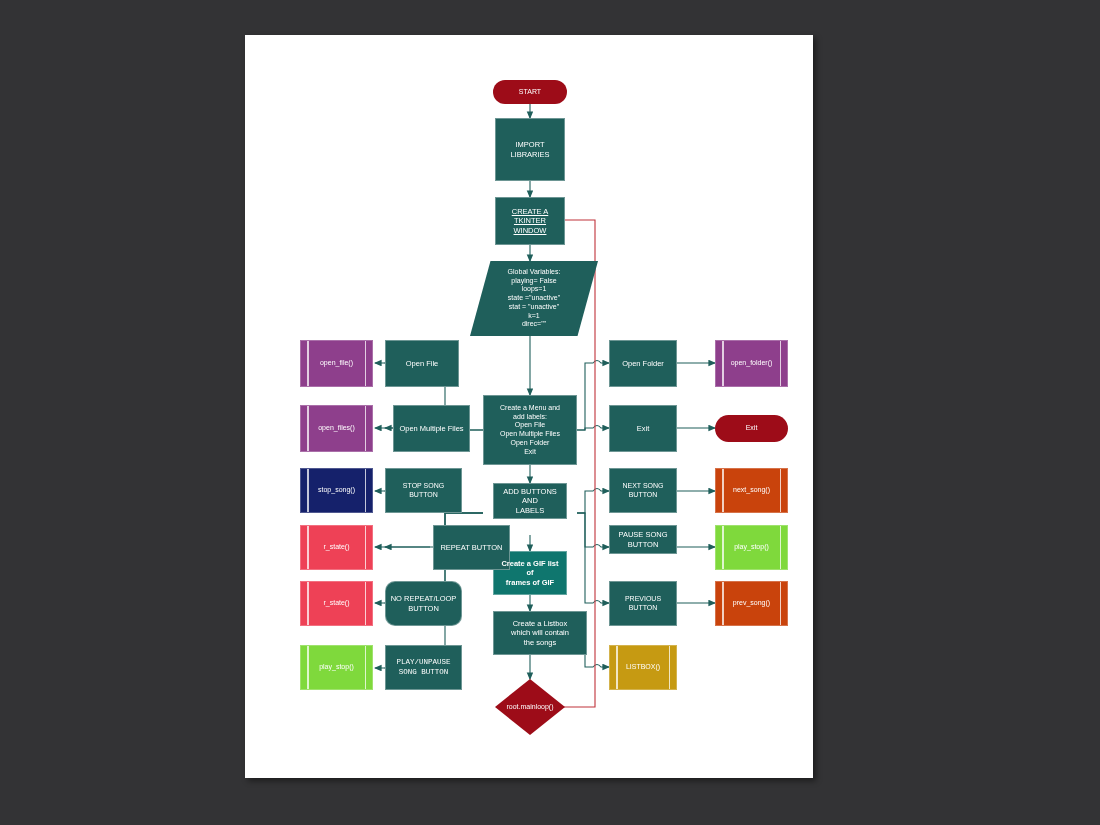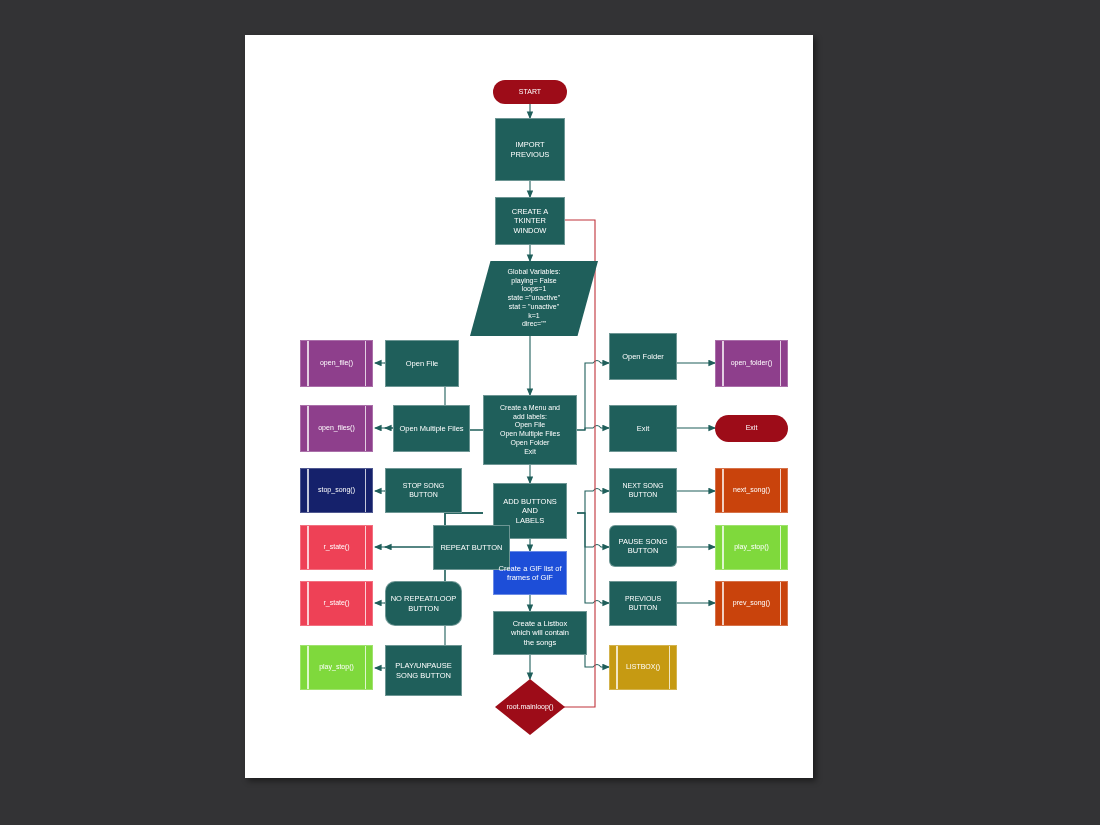--- a/index.html
+++ b/index.html
@@ -121,24 +121,24 @@
         <g fill="none" stroke="#c0323a" stroke-width="1.1">
           <path d="M312,672 L350,672 L350,185 L302,185" marker-end="url(#ahr)"></path>
         </g>
       </svg>
 
       <div class="node term t-7" style="left:248px; top:45px; width:74px; height:24px; background:#9d0c18;">
         <span class="lbl">START</span>
       </div>
 
       <div class="node proc t-75" style="left:250px; top:83px; width:70px; height:63px; background:#1f5f5b;">
-        <span class="lbl">IMPORT PREVIOUS</span>
-      </div>
-
-      <div class="node proc t-75" style="left:250px; top:162px; width:70px; height:48px; background:#1f5f5b;">
+        <span class="lbl">IMPORT LIBRARIES</span>
+      </div>
+
+      <div class="node proc t-75" style="left:250px; top:162px; width:70px; height:48px; background:#1f5f5b;text-decoration:underline;">
         <span class="lbl">CREATE A TKINTER
 WINDOW</span>
       </div>
 
       <div class="node para t-7" style="left:225px; top:226px; width:128px; height:75px; background:#1f5f5b;">
         <span class="lbl">Global Variables:
 playing= False
 loops=1
 state ="unactive"
 stat = "unactive"
@@ -148,26 +148,26 @@
 
       <div class="node proc t-7" style="left:238px; top:360px; width:94px; height:70px; background:#1f5f5b;">
         <span class="lbl">Create a Menu and
 add labels:
 Open File
 Open Multiple Files
 Open Folder
 Exit</span>
       </div>
 
-      <div class="node proc t-75" style="left:248px; top:448px; width:74px; height:56px; background:#1f5f5b;">
+      <div class="node proc t-75" style="left:248px; top:448px; width:74px; height:36px; background:#1f5f5b;">
         <span class="lbl">ADD BUTTONS AND
 LABELS</span>
       </div>
 
-      <div class="node proc t-75" style="left:248px; top:516px; width:74px; height:44px; background:#1d4ed8;">
+      <div class="node proc t-75" style="left:248px; top:516px; width:74px; height:44px; background:#0f766e;font-weight:bold;">
         <span class="lbl">Create a GIF list of
 frames of GIF</span>
       </div>
 
       <div class="node proc t-75" style="left:248px; top:576px; width:94px; height:44px; background:#1f5f5b;">
         <span class="lbl">Create a Listbox
 which will contain
 the songs</span>
       </div>
 
@@ -189,21 +189,21 @@
 
       <div class="node proc t-75" style="left:140px; top:490px; width:77px; height:45px; background:#1f5f5b;margin-left:48px;">
         <span class="lbl">REPEAT BUTTON</span>
       </div>
 
       <div class="node proc t-75" style="left:140px; top:546px; width:77px; height:45px; background:#1f5f5b;border-radius:10px;">
         <span class="lbl">NO REPEAT/LOOP
 BUTTON</span>
       </div>
 
-      <div class="node proc t-75" style="left:140px; top:610px; width:77px; height:51px; background:#1f5f5b;">
+      <div class="node proc t-75" style="left:140px; top:610px; width:77px; height:45px; background:#1f5f5b;font-family:Liberation Mono, monospace;">
         <span class="lbl">PLAY/UNPAUSE
 SONG BUTTON</span>
       </div>
 
       <div class="node pdef t-7" style="left:55px; top:305px; width:73px; height:47px; background:#8e3f8c;">
         <span class="lbl">open_file()</span>
       </div>
 
       <div class="node pdef t-7" style="left:55px; top:370px; width:73px; height:47px; background:#8e3f8c;">
         <span class="lbl">open_files()</span>
@@ -218,33 +218,33 @@
       </div>
 
       <div class="node pdef t-7" style="left:55px; top:546px; width:73px; height:45px; background:#ee4156;">
         <span class="lbl">r_state()</span>
       </div>
 
       <div class="node pdef t-7" style="left:55px; top:610px; width:73px; height:45px; background:#7fd93c;">
         <span class="lbl">play_stop()</span>
       </div>
 
-      <div class="node proc t-75" style="left:364px; top:298px; width:68px; height:47px; background:#1f5f5b;">
+      <div class="node proc t-75" style="left:364px; top:305px; width:68px; height:47px; background:#1f5f5b;">
         <span class="lbl">Open Folder</span>
       </div>
 
       <div class="node proc t-75" style="left:364px; top:370px; width:68px; height:47px; background:#1f5f5b;">
         <span class="lbl">Exit</span>
       </div>
 
       <div class="node proc t-7" style="left:364px; top:433px; width:68px; height:45px; background:#1f5f5b;">
         <span class="lbl">NEXT SONG BUTTON</span>
       </div>
 
-      <div class="node proc t-75" style="left:364px; top:490px; width:68px; height:42px; background:#1f5f5b;border-radius:6px;">
+      <div class="node proc t-75" style="left:364px; top:490px; width:68px; height:29px; background:#1f5f5b;">
         <span class="lbl">PAUSE SONG
 BUTTON</span>
       </div>
 
       <div class="node proc t-7" style="left:364px; top:546px; width:68px; height:45px; background:#1f5f5b;">
         <span class="lbl">PREVIOUS BUTTON</span>
       </div>
 
       <div class="node pdef t-7" style="left:364px; top:610px; width:68px; height:45px; background:#c69a12;">
         <span class="lbl">LISTBOX()</span>

